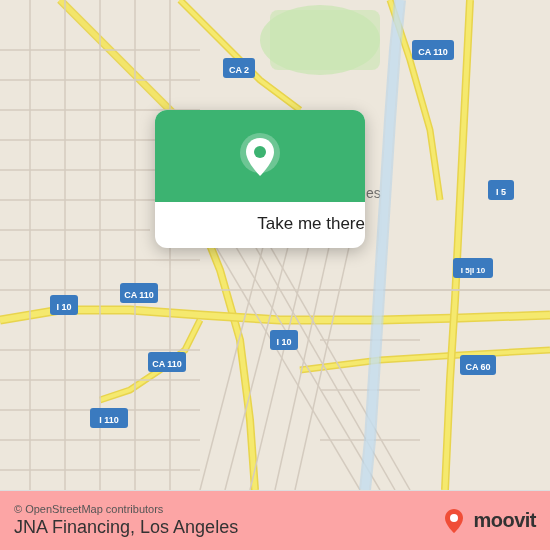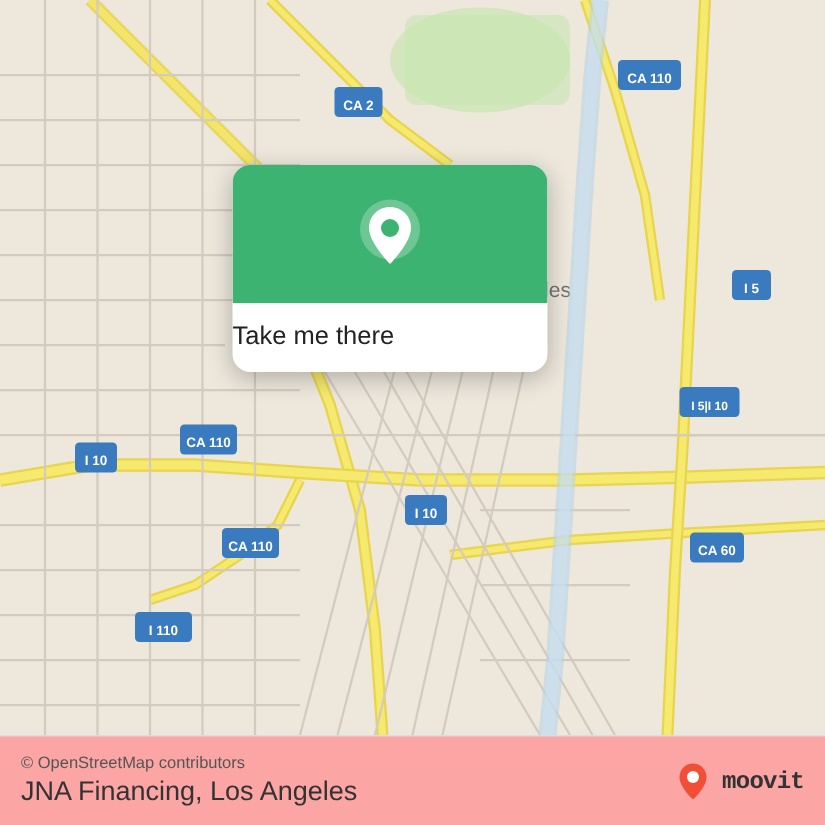--- a/index.html
+++ b/index.html
@@ -31,21 +31,21 @@
       position: absolute;
       top: 110px;
       left: 155px;
       width: 210px;
       background: #fff;
       border-radius: 12px;
       box-shadow: 0 4px 16px rgba(0,0,0,0.25);
       overflow: hidden;
       display: flex;
       flex-direction: column;
-      align-items: flex-start;
+      align-items: flex-end;
     }
 
     #card-green-area {
       background: #3cb371;
       width: 100%;
       display: flex;
       align-items: center;
       justify-content: center;
       padding: 22px 0 18px 0;
     }
@@ -85,25 +85,24 @@
       align-items: center;
       gap: 5px;
     }
 
     #moovit-icon {
       width: 28px;
       height: 28px;
     }
 
     #moovit-text {
-      font-size: 16px;
+      font-size: 20px;
       font-weight: bold;
       color: #333;
       letter-spacing: -0.5px;
-      font-family: Liberation Mono, monospace;
     }
   </style>
 </head>
 <body>
 
 <div id="map-container">
 
   <svg id="map-svg" viewBox="0 0 550 490" xmlns="http://www.w3.org/2000/svg">
 
     <rect width="550" height="490" fill="#f2efe9"></rect>

